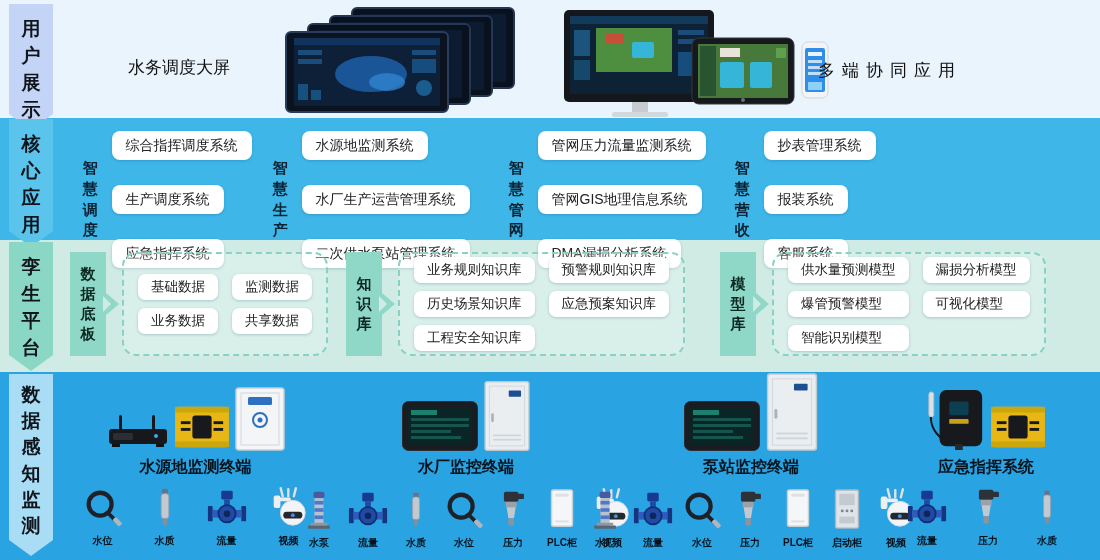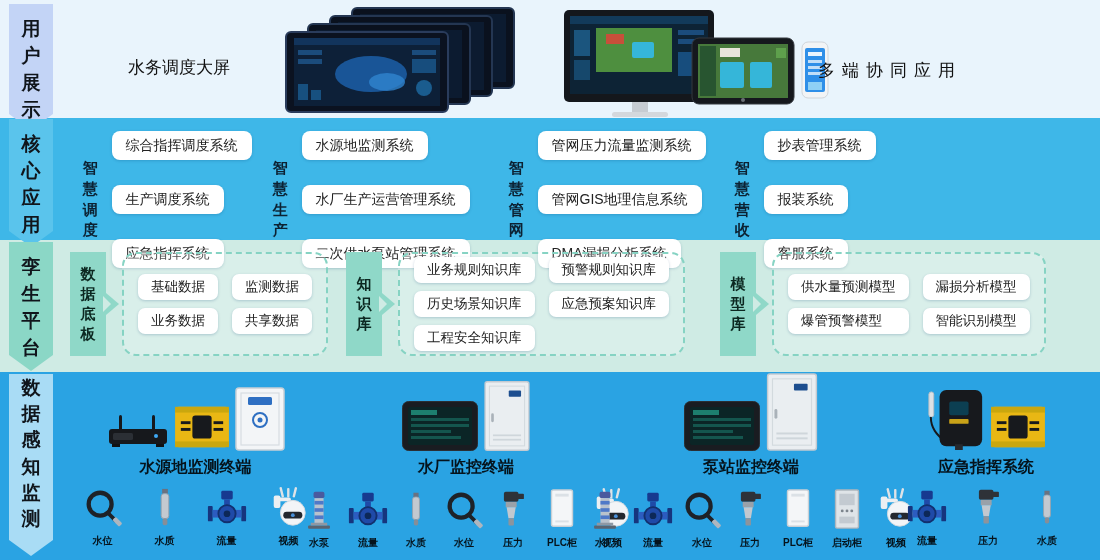--- a/index.html
+++ b/index.html
@@ -22,21 +22,21 @@
   }
   .vlabel{
     display:inline-block;width:1.1em;word-break:break-all;text-align:center;
     font-weight:700;color:#10151b;
   }
   .rail .vlabel{font-size:19px;line-height:1.42;margin-top:12px;}
   #rail-display{top:4px;height:126px;background:#c3d4f6;}
   #rail-core{top:119px;height:128px;background:#5ac4ec;}
   #rail-twin{top:242px;height:129px;background:#8bd7c6;}
   #rail-sensing{top:374px;height:182px;background:#a9dcf5;}
-  #rail-sensing .vlabel{margin-top:1px;line-height:1.38;}
+  #rail-sensing .vlabel{margin-top:8px;line-height:1.38;}
 
   
   .display-label{position:absolute;font-size:17px;font-weight:500;color:#111;white-space:nowrap;}
   #big-screen-label{left:128px;top:56px;}
   #multi-terminal-label{left:818px;top:59px;letter-spacing:7px;}
   #monitor-stack{position:absolute;left:283px;top:6px;}
   #desktop-set{position:absolute;left:562px;top:8px;}
 
   
   .core-group{position:absolute;display:flex;align-items:center;}
@@ -363,20 +363,21 @@
   </div>
 
   <div class="twin-group" id="twin-g2">
     <div class="twin-tag">
       <span class="vlabel">模型库</span>
     </div>
     <div class="twin-box">
       <span class="pill">供水量预测模型</span>
       <span class="pill">漏损分析模型</span>
       <span class="pill">爆管预警模型</span>
+      <span class="pill">可视化模型</span>
       <span class="pill">智能识别模型</span>
     </div>
   </div>
 </div>
 
 <div style="position:absolute;top:372px;left:0;width:1100px;height:188px;">
 
   <div class="station" id="station-0">
     <div class="terminal-row">
       <svg class="sico" width="64" height="40">

